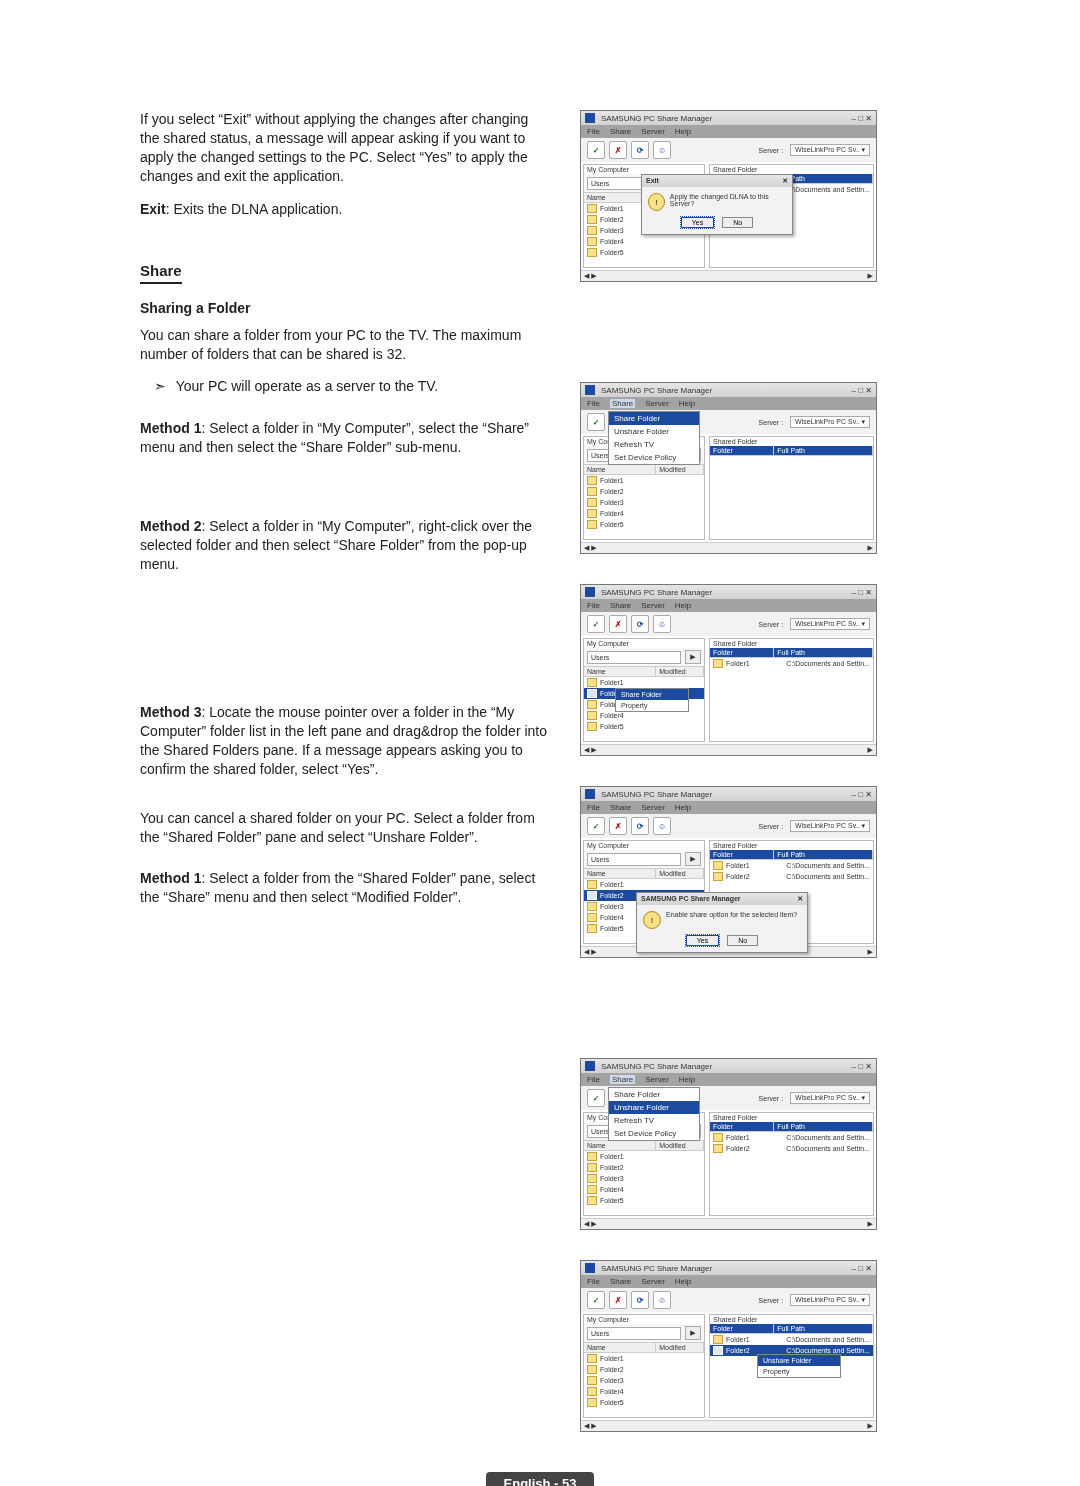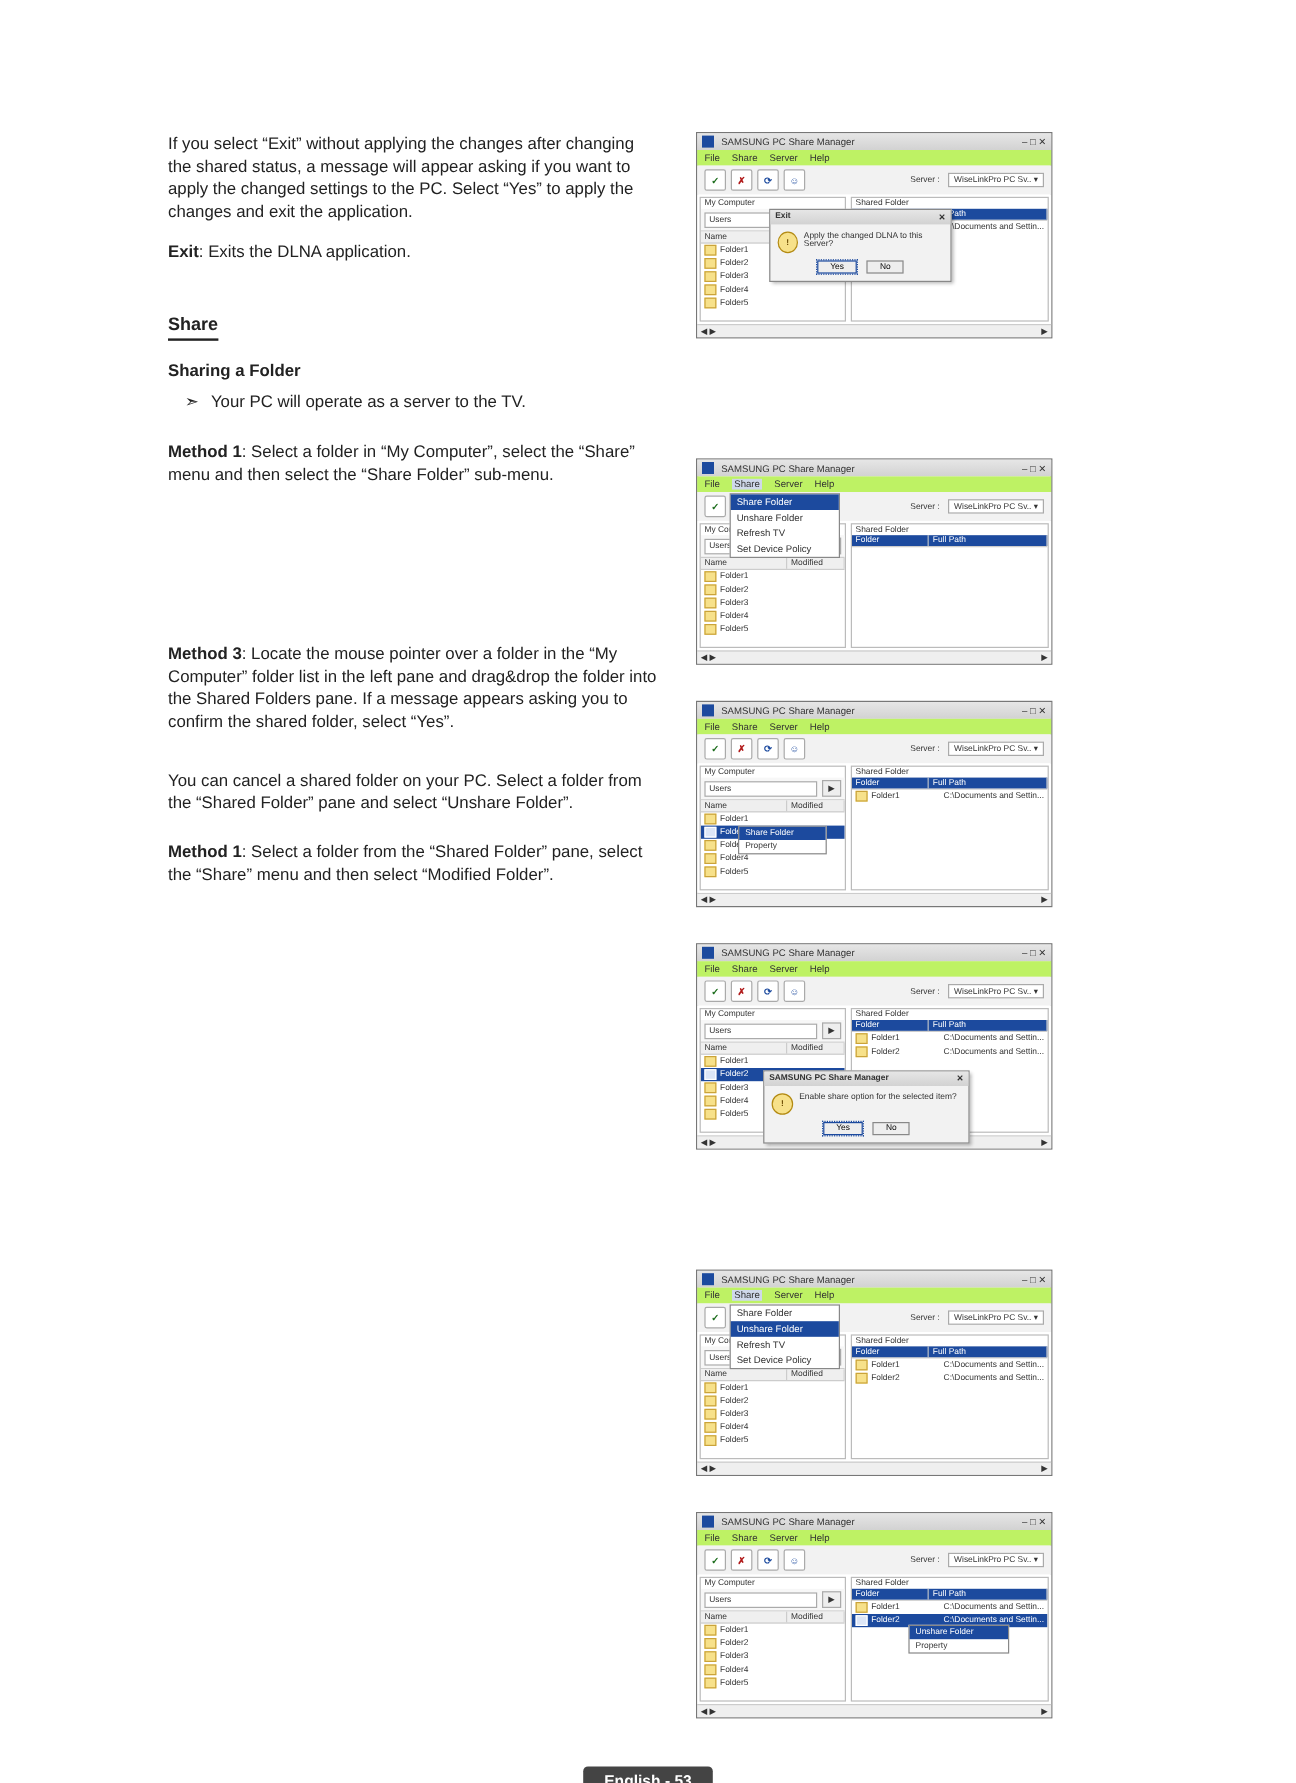--- a/index.html
+++ b/index.html
@@ -95,21 +95,21 @@
   }
   .win .titlebar .wt-icon {
     width:10px;height:10px;background:#1c4a9e;margin-right:4px;
   }
   .win .titlebar .wt-left{display:flex;align-items:center;gap:2px;}
   .win .menubar {
     display: flex;
     gap: 10px;
     padding: 2px 6px;
     font-size: 8px;
-    background: #bef264;
+    background: #a3a3a3;
   }
   .win .menubar .menu-open {
     position: relative;
   }
   .win .menubar .menu-open .dropdown {
     position: absolute;
     top: 12px; left: -2px;
     background: #fff;
     border: 1px solid #888;
     width: 90px;
@@ -241,31 +241,37 @@
     <div class="left">
 
       <p class="para">If you select “Exit” without applying the changes after changing the shared status, a message will appear asking if you want to apply the changed settings to the PC. Select “Yes” to apply the changes and exit the application.</p>
       <p class="para">
         <span class="bold-inline">Exit</span><span>: Exits the DLNA application.</span>
       </p>
 
       <div class="section-title">Share</div>
 
       <p class="sub-title">Sharing a Folder</p>
+      <p class="para">You can share a folder from your PC to the TV.  The maximum number of folders that can be shared is 32.</p>
       <div class="indent-note" style="padding-left:14px;">
         <span class="arrow">➣</span>
         <span>Your PC will operate as a server to the TV.</span>
       </div>
 
       <div class="method-block" style="margin-top:24px;">
         <p class="para">
           <span class="bold-inline">Method 1</span><span>: Select a folder in “My Computer”, select the “Share” menu and then select the “Share Folder” sub-menu.</span>
         </p>
       </div>
 
+      <div class="method-block" style="margin-top:60px;">
+        <p class="para">
+          <span class="bold-inline">Method 2</span><span>: Select a folder in “My Computer”, right-click over the selected folder and then select “Share Folder” from the pop-up menu.</span>
+        </p>
+      </div>
 
       <div class="method-block" style="margin-top:130px;">
         <p class="para">
           <span class="bold-inline">Method 3</span><span>: Locate the mouse pointer over a folder in the “My Computer” folder list in the left pane and drag&amp;drop the folder into the Shared Folders pane. If a message appears asking you to confirm the shared folder, select “Yes”.</span>
         </p>
       </div>
 
       <p class="para">You can cancel a shared folder on your PC. Select a folder from the “Shared Folder” pane and select “Unshare Folder”.</p>
 
       <div class="method-block" style="margin-top:22px;">

